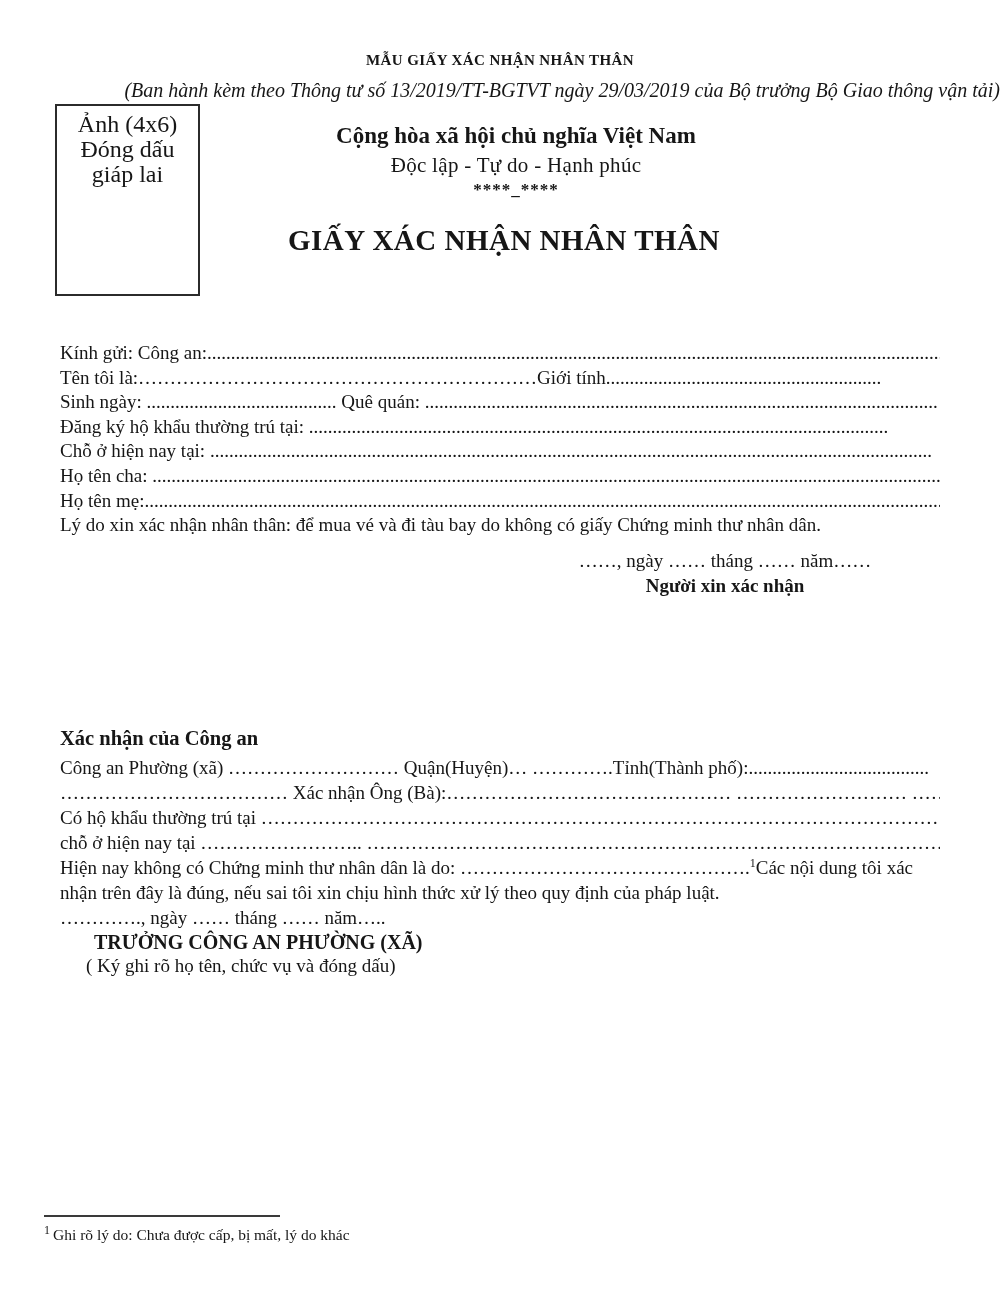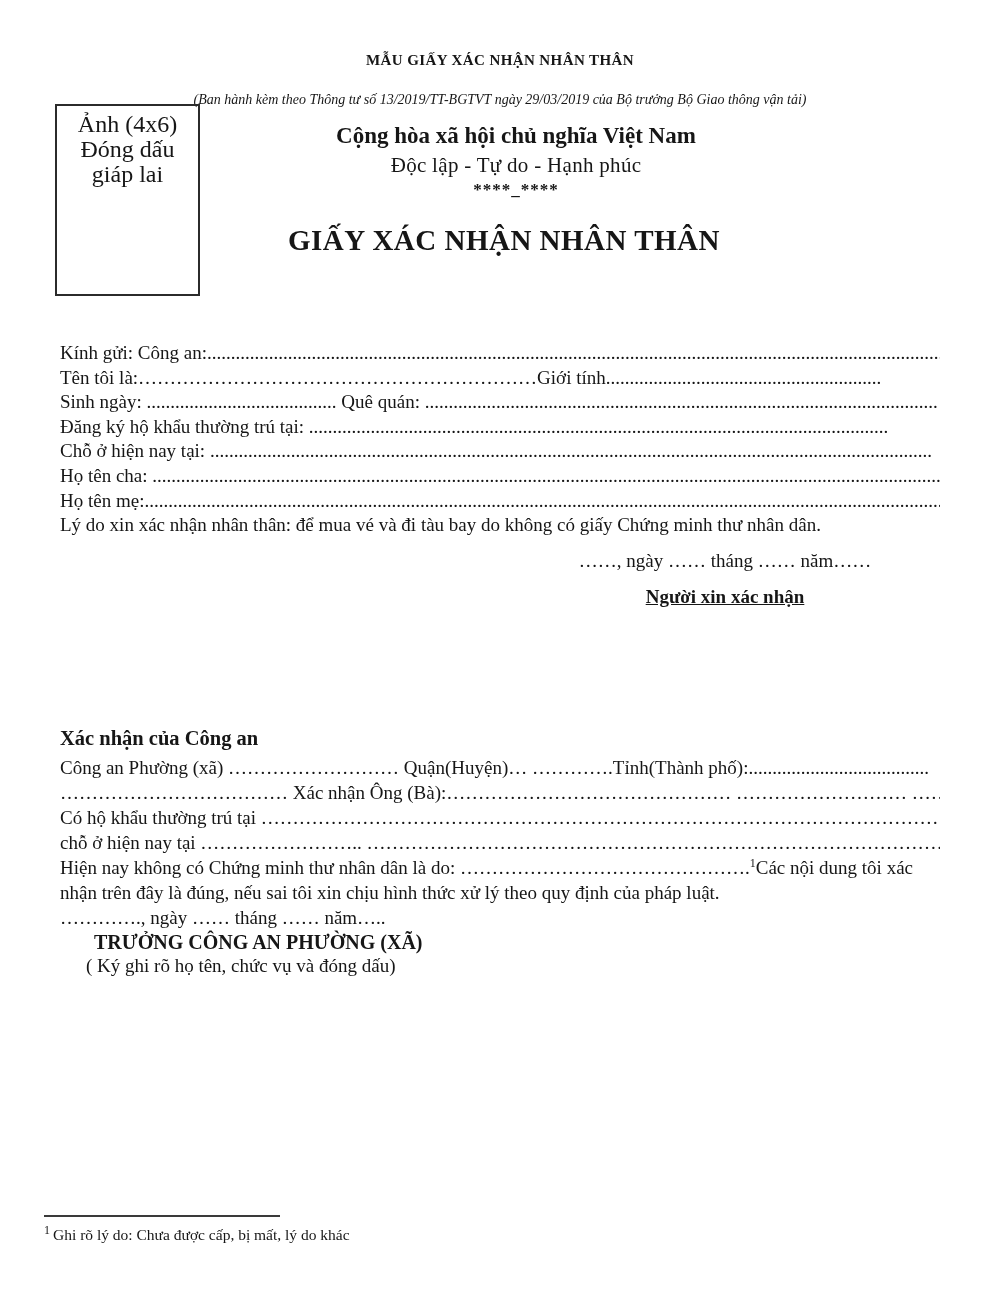--- a/index.html
+++ b/index.html
@@ -10,22 +10,22 @@
     background: #ffffff;
     font-family: "Liberation Serif", "DejaVu Serif", serif;
     color: #161616;
     overflow: hidden;
   }
   .header-title {
     position: absolute; top: 52px; left: 0; right: 0;
     text-align: center; font-size: 15px; font-weight: bold; letter-spacing: 0.4px;
   }
   .header-subtitle {
-    position: absolute; top: 92px; left: 0; right: 0;
-    text-align: center; font-size: 14px; font-style: italic;
+    position: absolute; top: 79px; left: 0; right: 0;
+    text-align: right; font-size: 20px; font-style: italic;
   }
   .photo-box {
     position: absolute; left: 55px; top: 104px; width: 137px; height: 182px;
     border: 2px solid #2b2b2b; text-align: center;
     font-size: 24px; line-height: 25px; padding: 6px 2px 0 2px;
   }
   .national { position: absolute; top: 123px; left: 0; right: 0; text-align: center; padding-left: 32px; }
   .national .country { font-size: 23px; font-weight: bold; }
   .national .motto { font-size: 21px; margin-top: 4px; letter-spacing: 0.3px; }
   .national .divider { font-size: 17px; font-weight: bold; margin-top: 2px; letter-spacing: 1px; }
@@ -35,21 +35,21 @@
   }
   .applicant {
     position: absolute; top: 341px; left: 60px; width: 880px;
     font-size: 19px; line-height: 24.6px;
   }
   .line { white-space: nowrap; overflow: hidden; }
   .applicant-sign {
     position: absolute; top: 549px; left: 545px; width: 360px;
     text-align: center; font-size: 19px; line-height: 23px;
   }
-  .applicant-sign .sig-title { font-weight: bold; margin-top: 13px; text-decoration: underline; }
+  .applicant-sign .sig-title { font-weight: bold; margin-top: 2px; }
   .police {
     position: absolute; top: 726px; left: 60px; width: 880px;
     font-size: 19px; line-height: 25px;
   }
   .police .heading { font-size: 20.5px; font-weight: bold; margin-bottom: 4px; }
   sup { font-size: 12px; line-height: 0; }
   .police-sign {
     position: absolute; top: 906px; left: 60px; width: 600px;
     font-size: 19px; line-height: 23.5px;
   }

